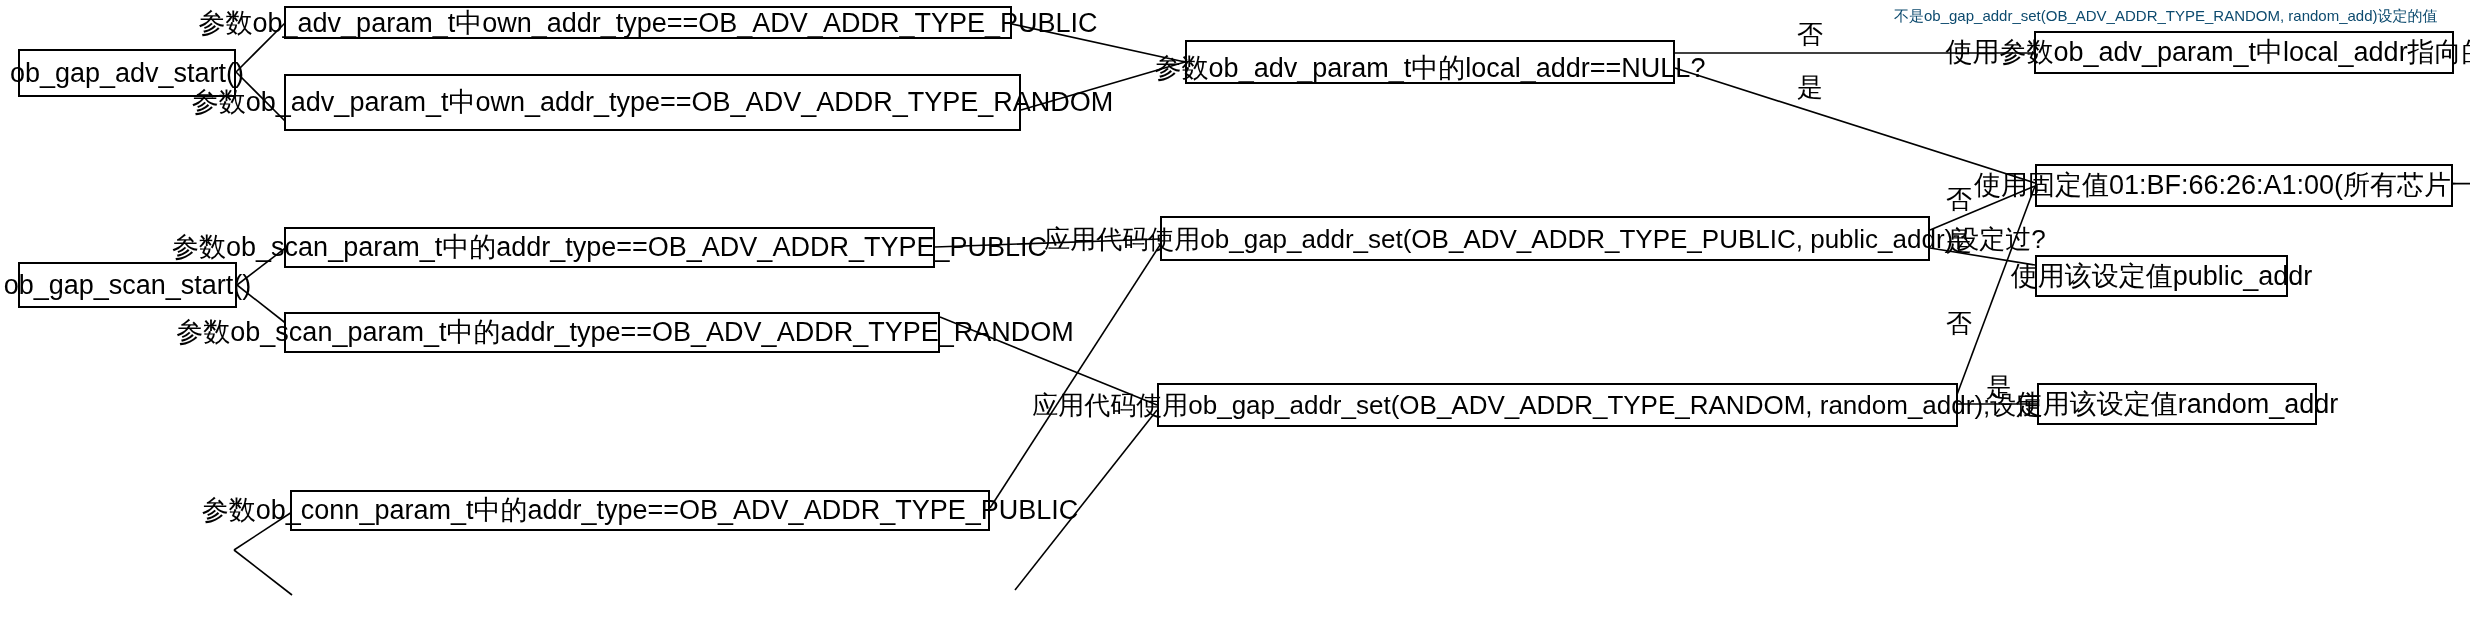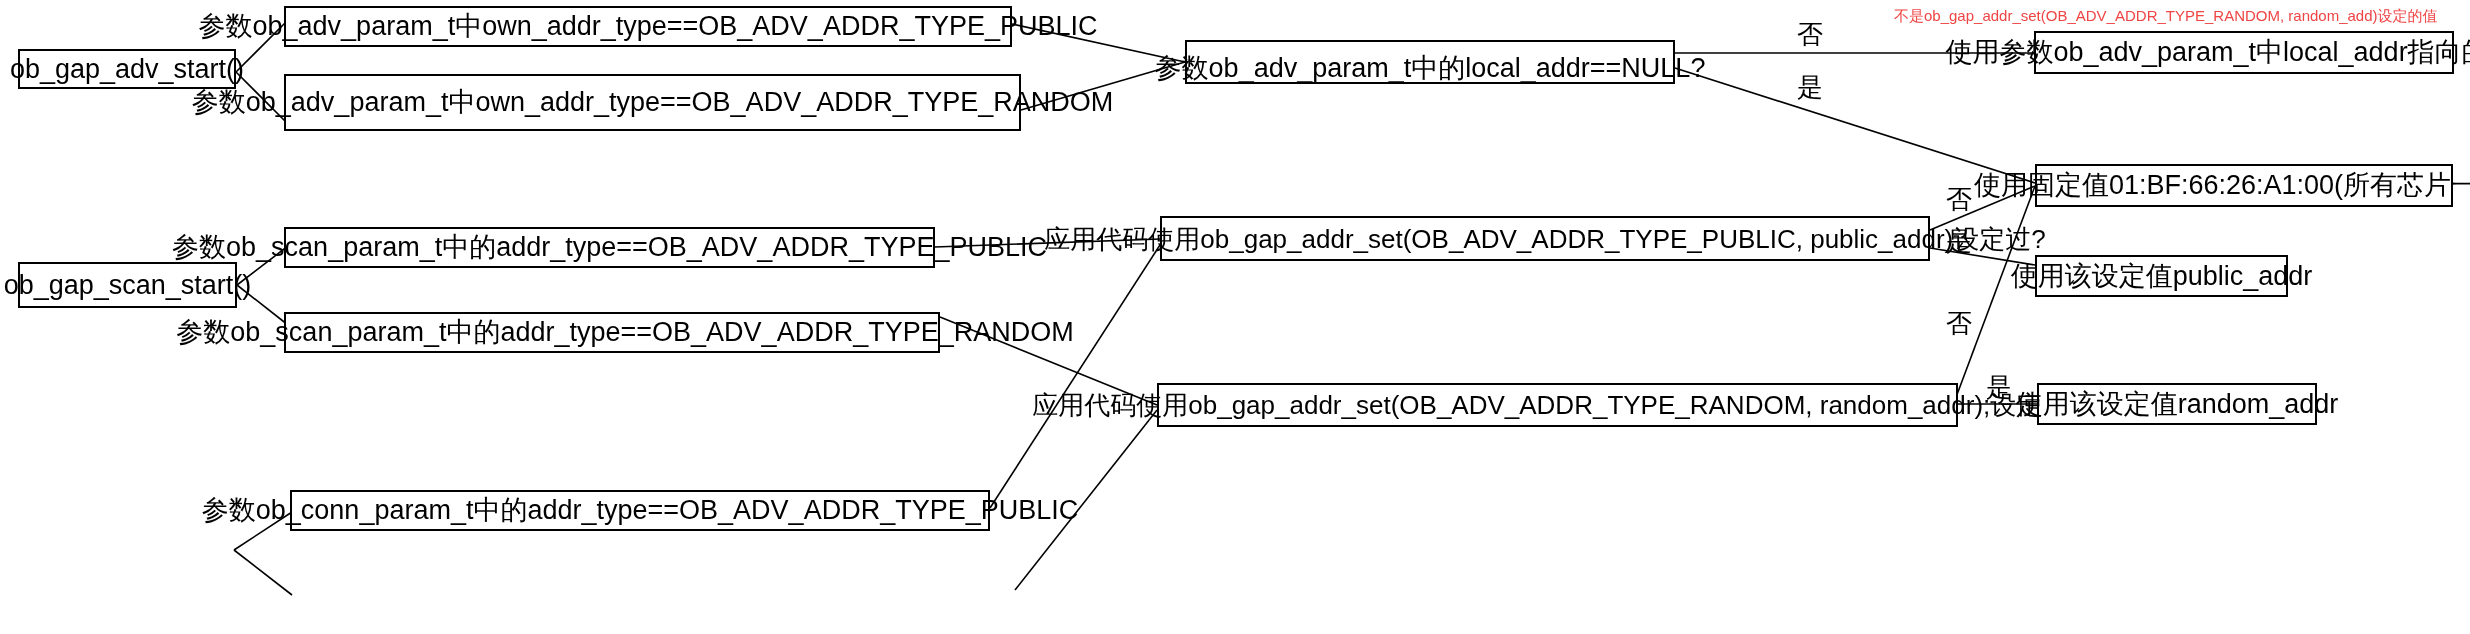--- a/index.html
+++ b/index.html
@@ -24,21 +24,21 @@
   .edge-label{
     position:absolute;
     font-size:26px;
     color:#000000;
     white-space:nowrap;
     line-height:1;
   }
   .note-red{
     position:absolute;
     font-size:15px;
-    color:#ef4444;
+    color:#0c4a6e;
     white-space:nowrap;
     line-height:1;
   }
 </style>
 </head>
 <body>
 
 <div id="canvas">
 
   <svg id="wires" viewBox="0 0 2470 634" xmlns="http://www.w3.org/2000/svg">
@@ -72,30 +72,30 @@
       <line x1="1930" y1="230" x2="2035" y2="186"></line>
 
       <line x1="1930" y1="248" x2="2035" y2="265"></line>
 
       <line x1="1955" y1="400" x2="2035" y2="186"></line>
 
       <line x1="1958" y1="404" x2="2037" y2="404"></line>
     </g>
   </svg>
 
-  <div class="node" style="left:18px;top:49px;width:218px;height:40px;">
+  <div class="node" style="left:18px;top:49px;width:218px;height:48px;">
     <span>ob_gap_adv_start()</span>
   </div>
 
   <div class="node" style="left:18px;top:262px;width:219px;height:46px;">
     <span>ob_gap_scan_start()</span>
   </div>
 
 
-  <div class="node" style="left:284px;top:6px;width:728px;height:41px;">
+  <div class="node" style="left:284px;top:6px;width:728px;height:33px;align-items:flex-end;">
     <span>参数ob_adv_param_t中own_addr_type==OB_ADV_ADDR_TYPE_PUBLIC</span>
   </div>
 
   <div class="node" style="left:284px;top:74px;width:737px;height:57px;">
     <span>参数ob_adv_param_t中own_addr_type==OB_ADV_ADDR_TYPE_RANDOM</span>
   </div>
 
   <div class="node" style="left:284px;top:227px;width:651px;height:41px;">
     <span>参数ob_scan_param_t中的addr_type==OB_ADV_ADDR_TYPE_PUBLIC</span>
   </div>

